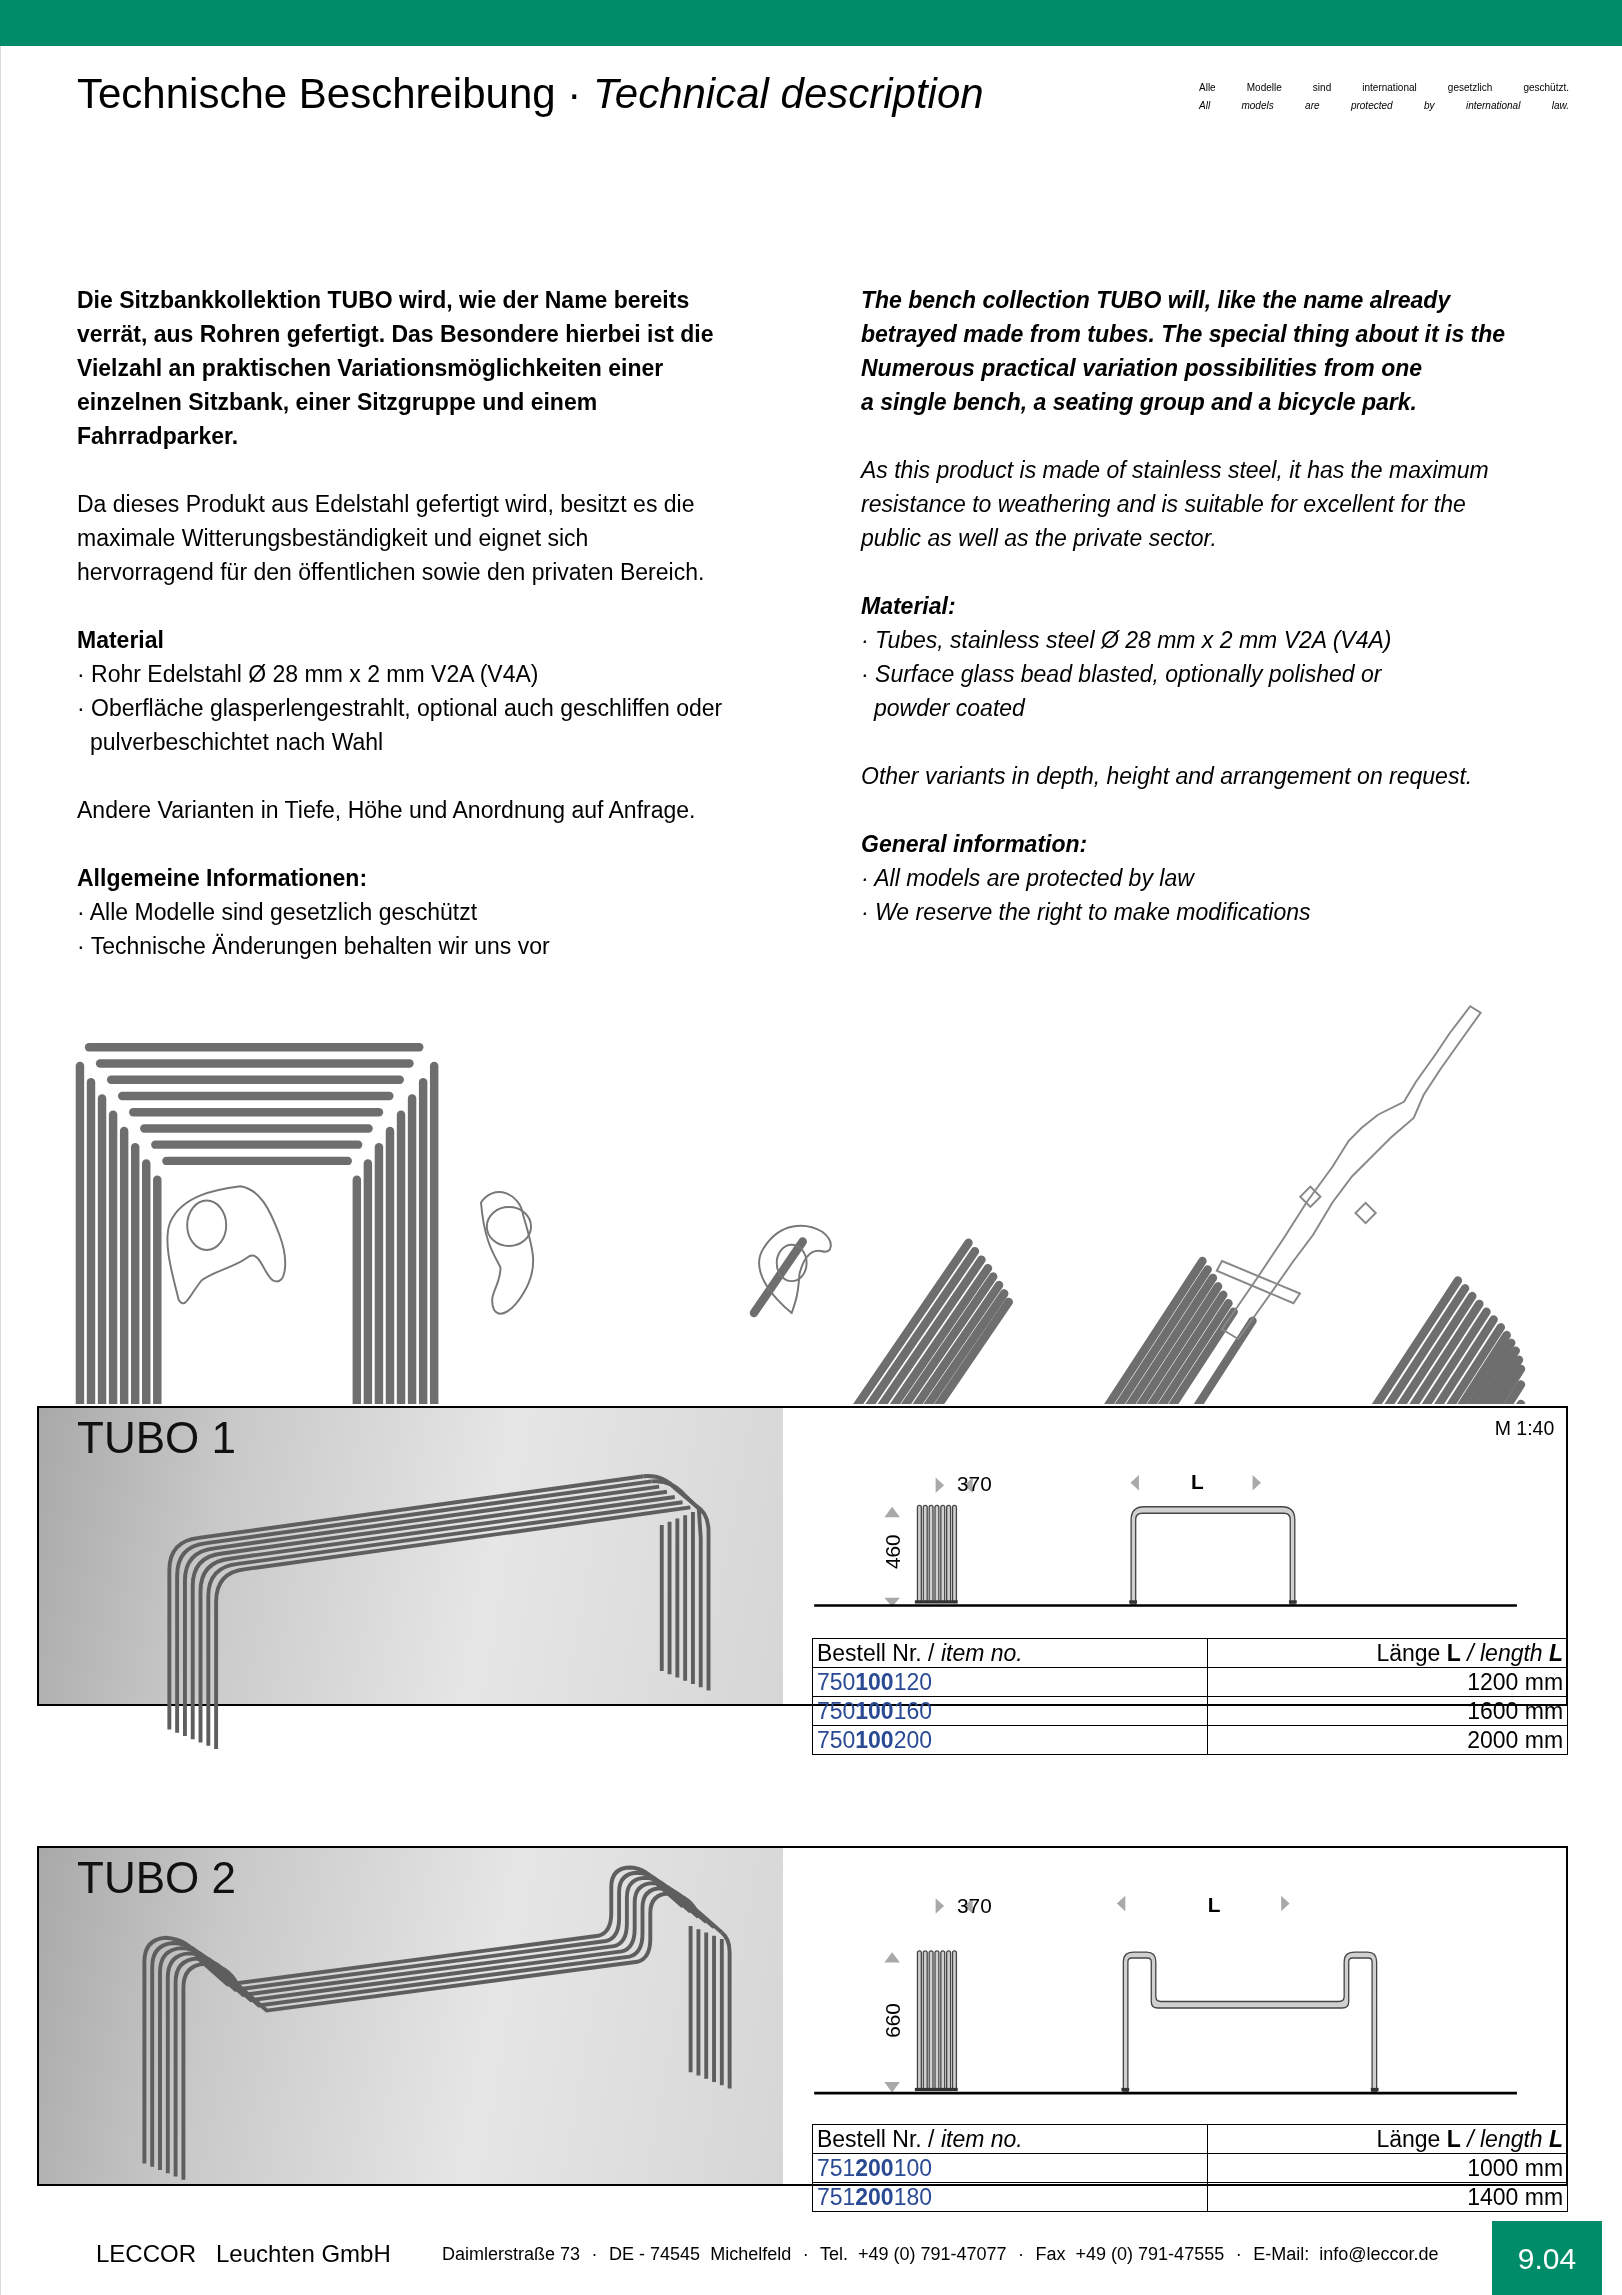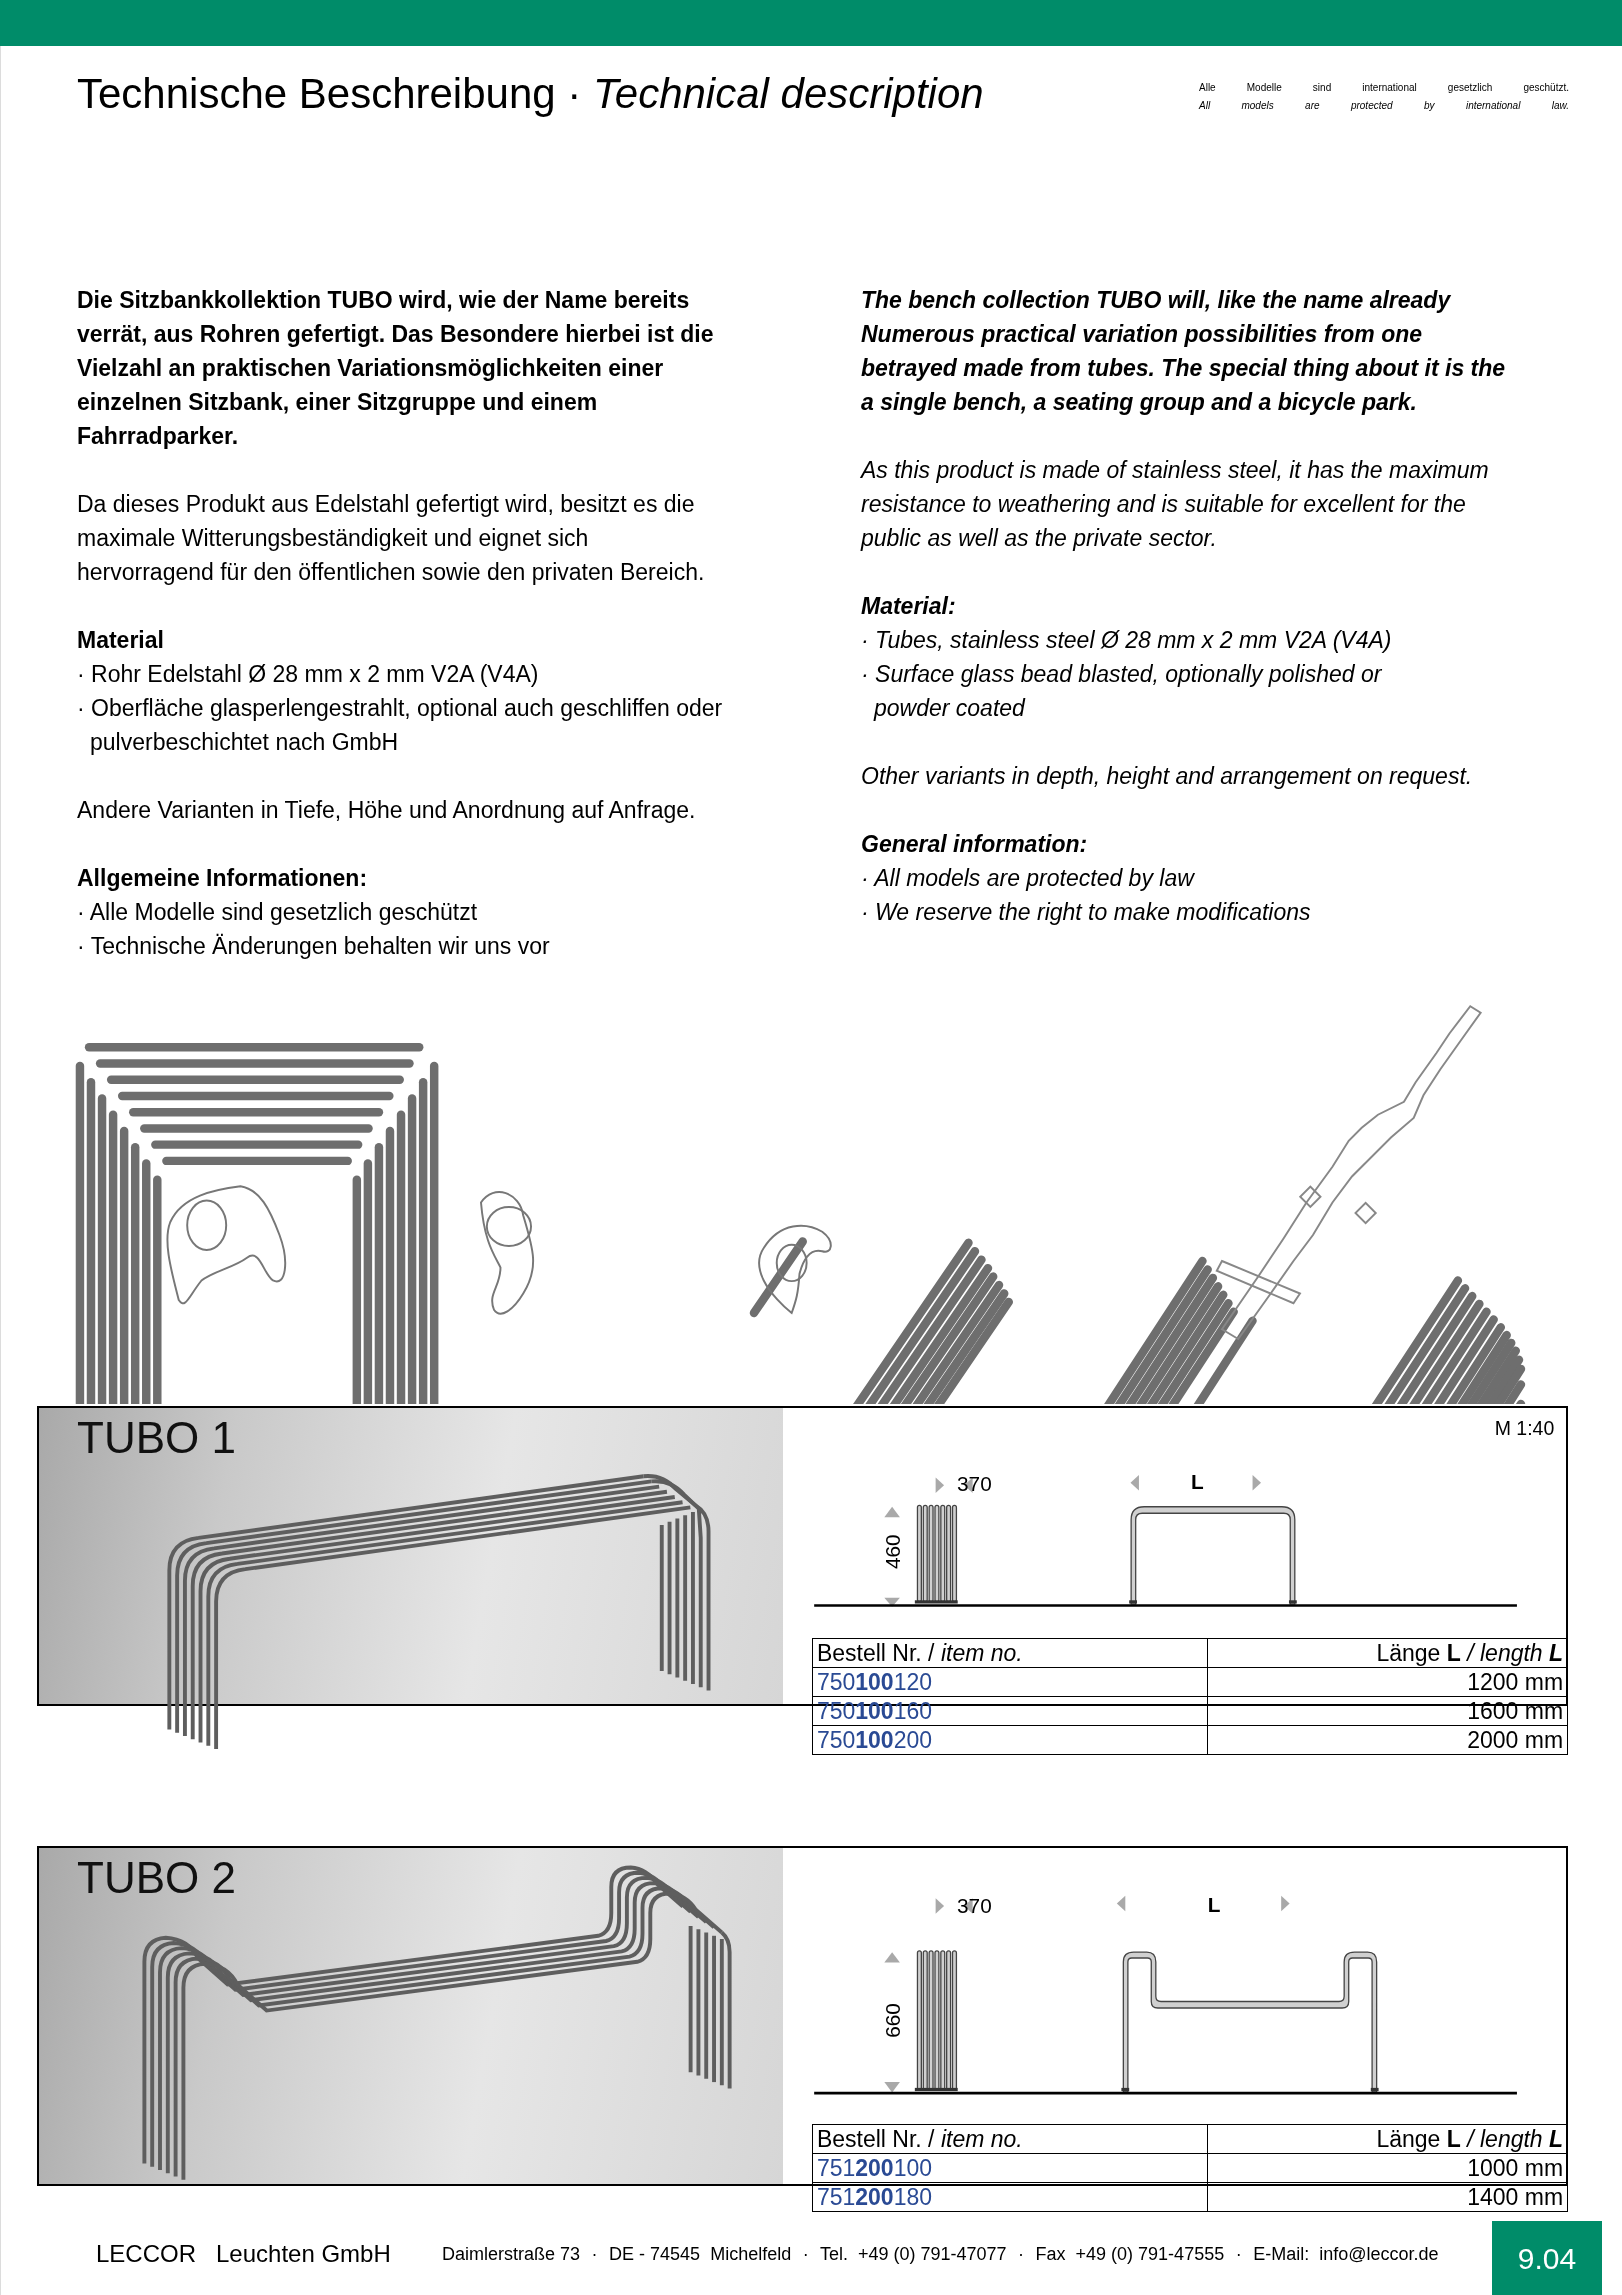--- a/index.html
+++ b/index.html
@@ -76,34 +76,34 @@
     <p>Fahrradparker.</p>
   </div>
   <div class="gap"></div>
   <p>Da dieses Produkt aus Edelstahl gefertigt wird, besitzt es die</p>
   <p>maximale Witterungsbeständigkeit und eignet sich</p>
   <p>hervorragend für den öffentlichen sowie den privaten Bereich.</p>
   <div class="gap"></div>
   <p class="b">Material</p>
   <p>· Rohr Edelstahl Ø 28 mm x 2 mm  V2A (V4A)</p>
   <p>· Oberfläche glasperlengestrahlt, optional auch geschliffen oder</p>
-  <p class="indent">pulverbeschichtet nach GmbH</p>
+  <p class="indent">pulverbeschichtet nach Wahl</p>
   <div class="gap"></div>
   <p>Andere Varianten in Tiefe, Höhe und Anordnung auf Anfrage.</p>
   <div class="gap"></div>
   <p class="b">Allgemeine Informationen:</p>
   <p>· Alle Modelle sind gesetzlich geschützt</p>
   <p>· Technische Änderungen behalten wir uns vor</p>
 </div>
 
 <div class="abs col col-en">
   <div class="b">
     <p>The bench collection TUBO will, like the name already</p>
+    <p>betrayed made from tubes. The special thing about it is the</p>
     <p>Numerous practical variation possibilities from one</p>
-    <p>betrayed made from tubes. The special thing about it is the</p>
     <p>a single bench, a seating group and a bicycle park.</p>
   </div>
   <div class="gap"></div>
   <p>As this product is made of stainless steel, it has the maximum</p>
   <p>resistance to weathering and is suitable for excellent for the</p>
   <p>public as well as the private sector.</p>
   <div class="gap"></div>
   <p class="b">Material:</p>
   <p>· Tubes, stainless steel Ø 28 mm x 2 mm V2A (V4A)</p>
   <p>· Surface glass bead blasted, optionally polished or</p>

